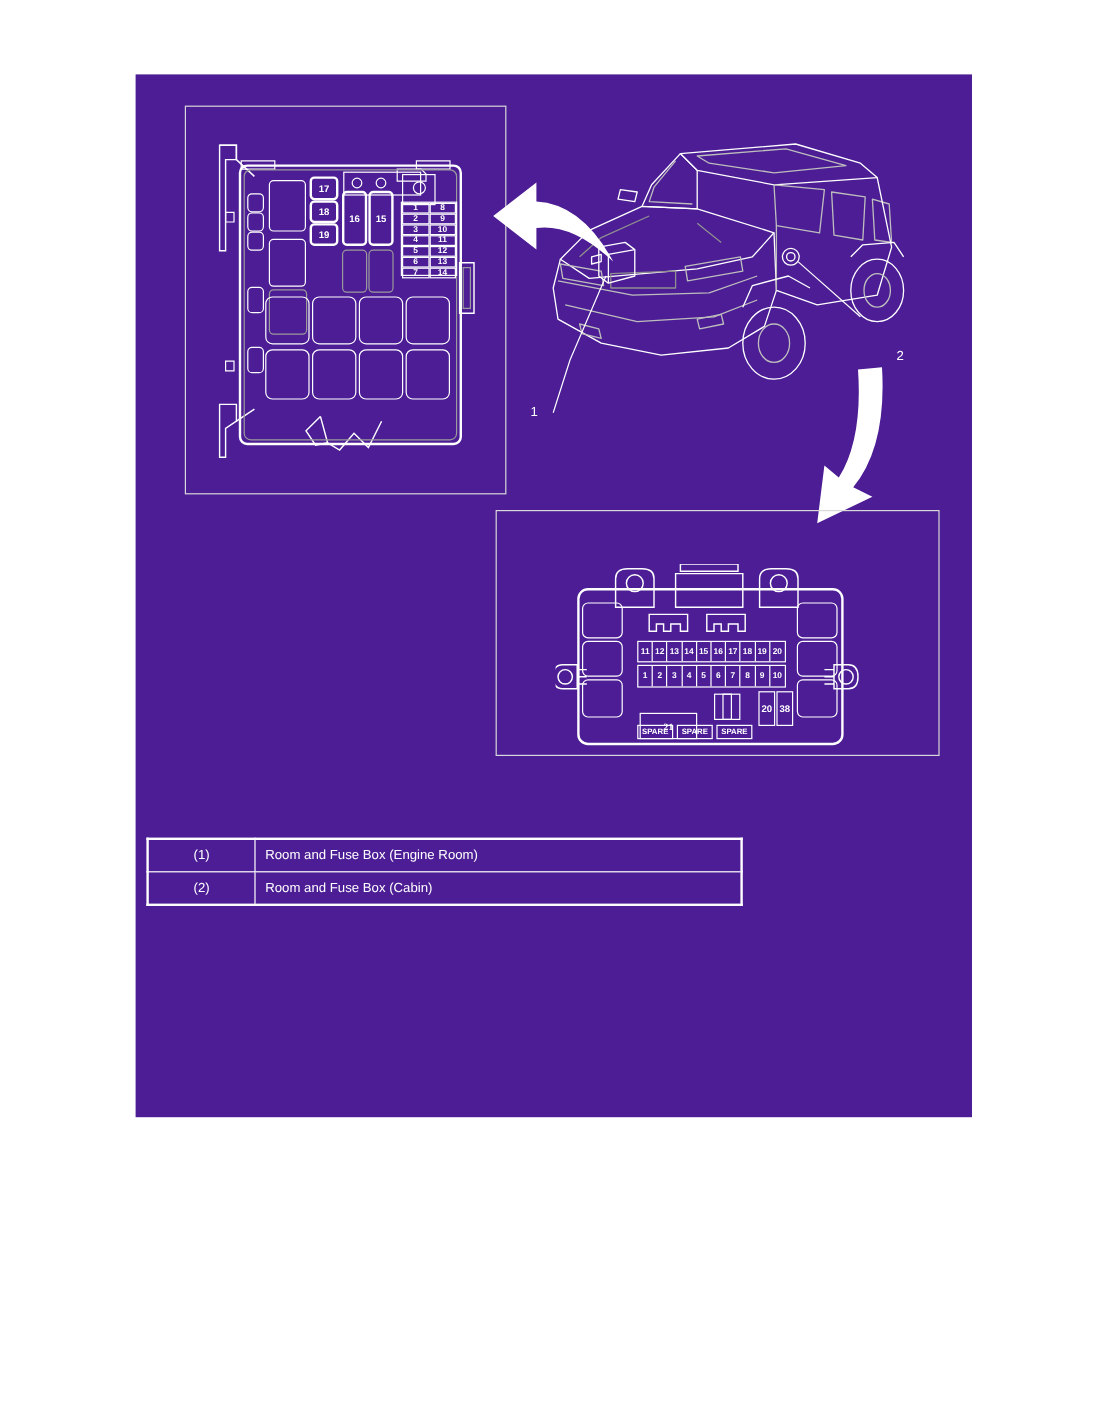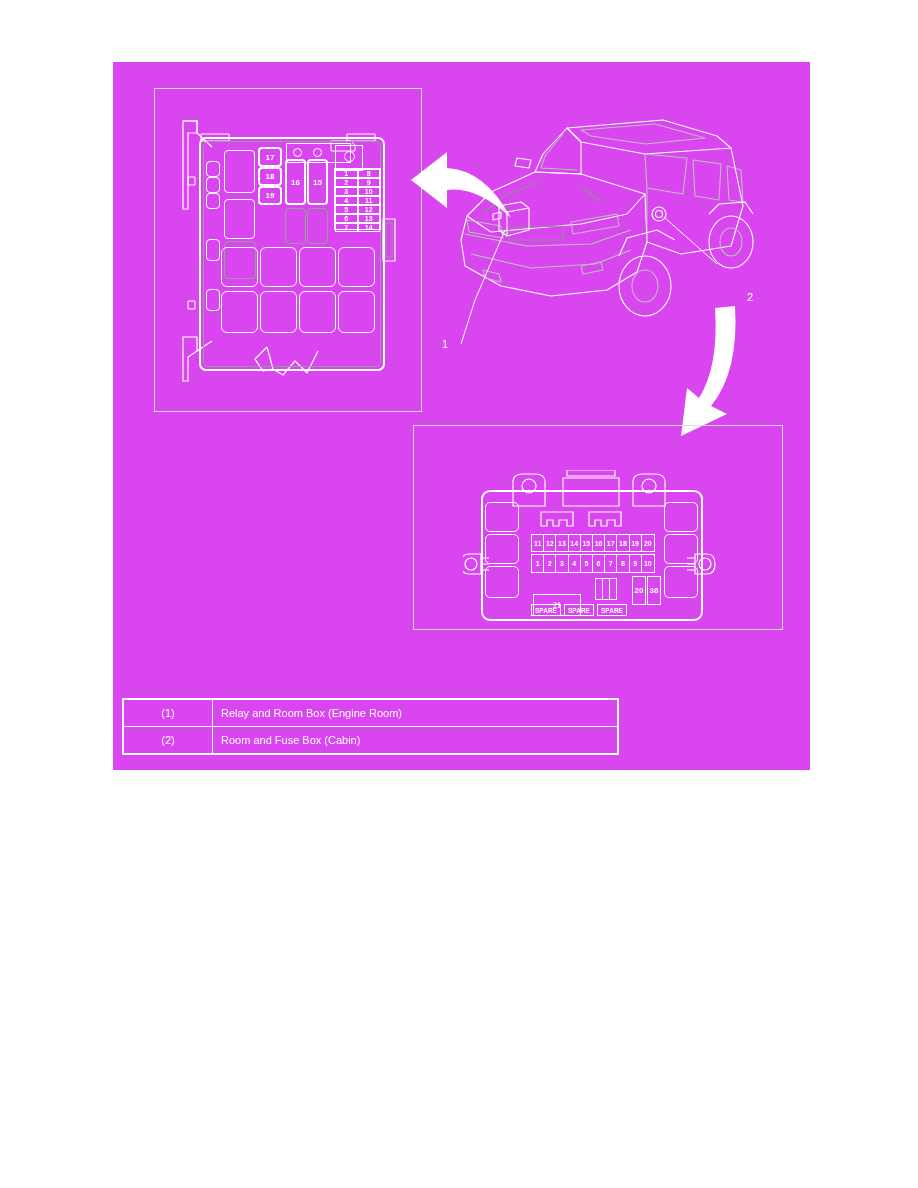--- a/index.html
+++ b/index.html
@@ -1,18 +1,18 @@
 <!DOCTYPE html>
 <html><head>
 <meta charset="utf-8">
 <style>
   html,body{margin:0;padding:0;background:#ffffff;}
   body{width:918px;height:1188px;font-family:"Liberation Sans",sans-serif;position:relative;overflow:hidden;}
 
-  #figure{position:absolute;left:113px;top:62px;width:697px;height:708px;background:#d946ef;}
+  #figure{position:absolute;left:113px;top:62px;width:697px;height:869px;background:#4c1d95;}
 
   
   .sb{position:absolute;border:1px solid #ffffff;box-sizing:border-box;}
   .sb-d{position:absolute;border:1px solid #9a9a9a;box-sizing:border-box;}
   .rr{border-radius:4px;}
   .num{position:absolute;color:#ffffff;font-size:8px;font-weight:bold;
        display:flex;align-items:center;justify-content:center;box-sizing:border-box;}
 
   
   #engine-panel{position:absolute;left:41px;top:26px;width:268px;height:324px;
@@ -284,21 +284,21 @@
   <div class="num sb" style="left:534px;top:514px;width:14px;height:29px;">38</div>
 
   <div class="spare" style="left:418px;top:542px;width:30px;height:12px;">SPARE</div>
   <div class="spare" style="left:451px;top:542px;width:30px;height:12px;">SPARE</div>
   <div class="spare" style="left:484px;top:542px;width:30px;height:12px;">SPARE</div>
 
   <table id="legend">
     <tbody>
         <tr>
       <td class="lg-num">(1)</td>
-      <td>Relay and Room Box (Engine Room)</td>
+      <td>Room and Fuse Box (Engine Room)</td>
     </tr>
     <tr>
       <td class="lg-num">(2)</td>
       <td>Room and Fuse Box (Cabin)</td>
     </tr>
   </tbody>
     </table>
 
 </div>
 

